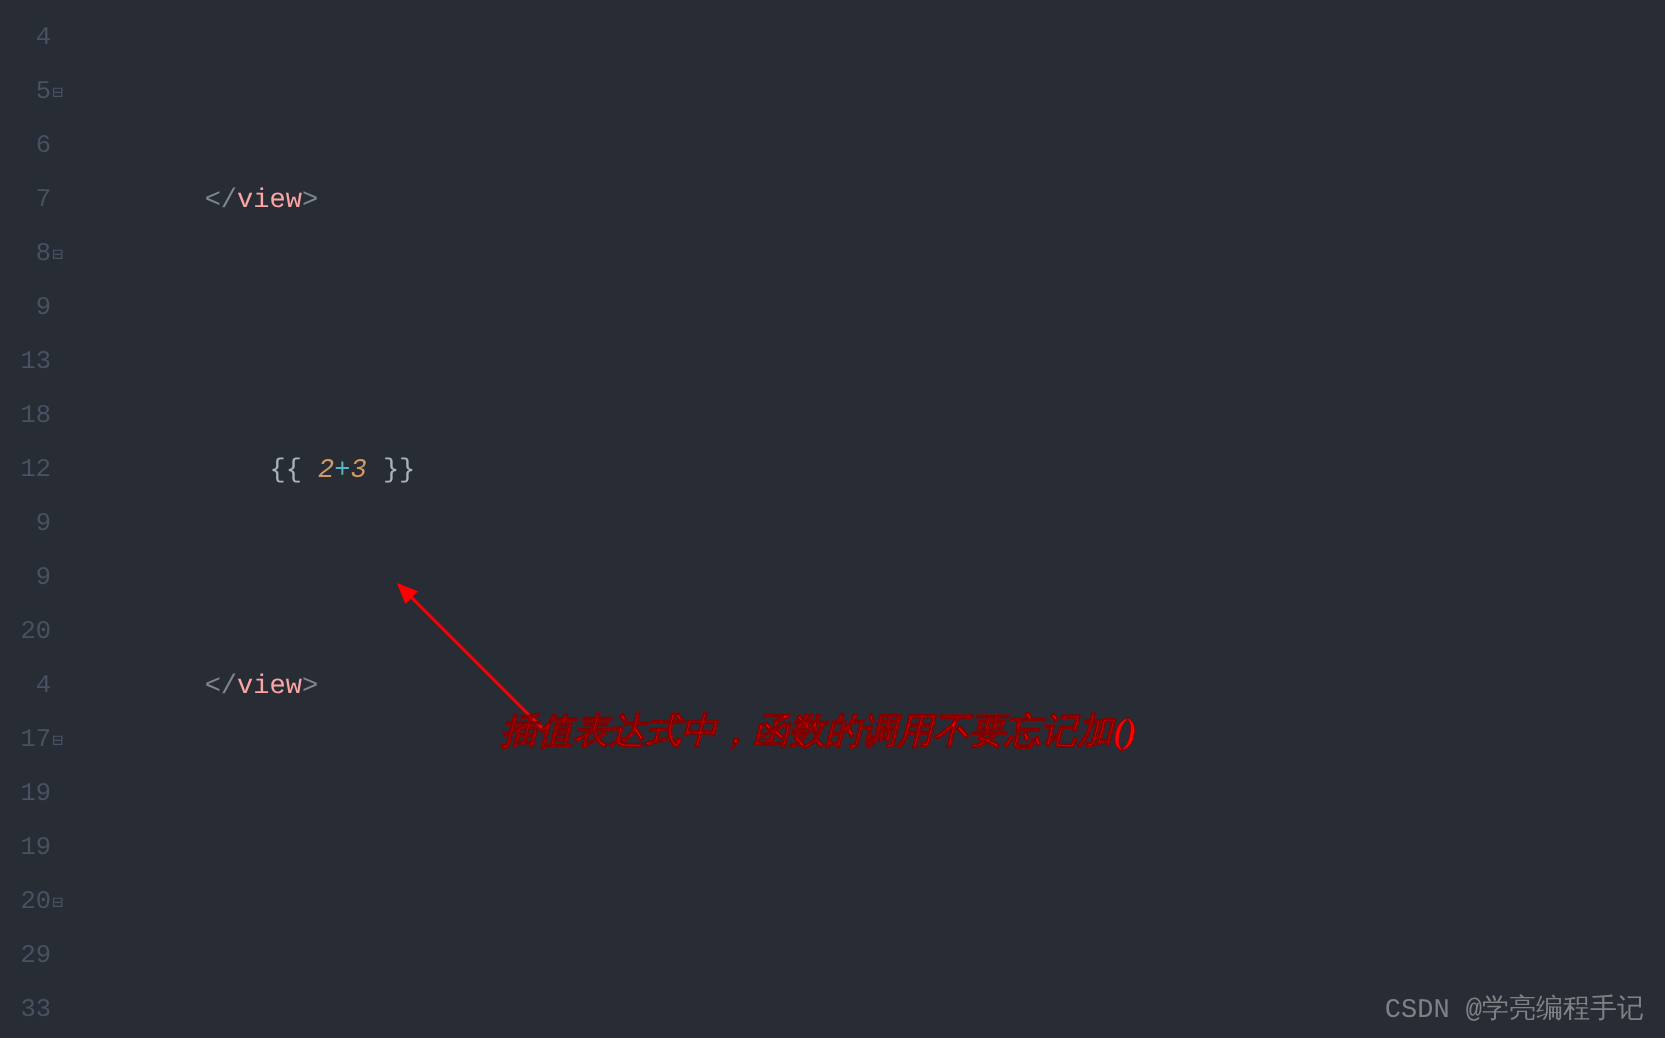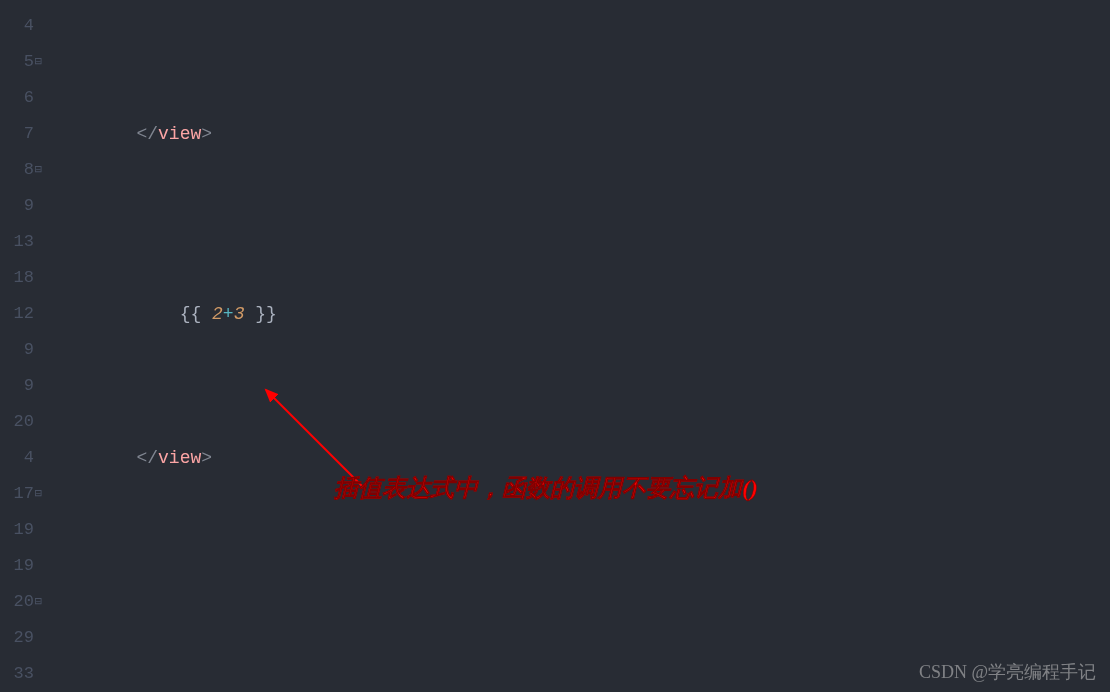--- a/index.html
+++ b/index.html
@@ -71,21 +71,21 @@
   }
   .arrow-svg {
     position: absolute;
     pointer-events: none;
   }
   .watermark {
     position: absolute;
     bottom: 8px;
     right: 14px;
     color: rgba(200, 200, 200, 0.55);
-    font-family: Liberation Serif, serif;
+    font-family: Liberation Mono, monospace;
     font-size: 18px;
   }
 </style>
 </head>
 <body>
 
 <div class="editor">
   <div class="gutter">
     <div class="gutter-line">4</div>
     <div class="gutter-line">5<span class="fold-marker">⊟</span></div>

